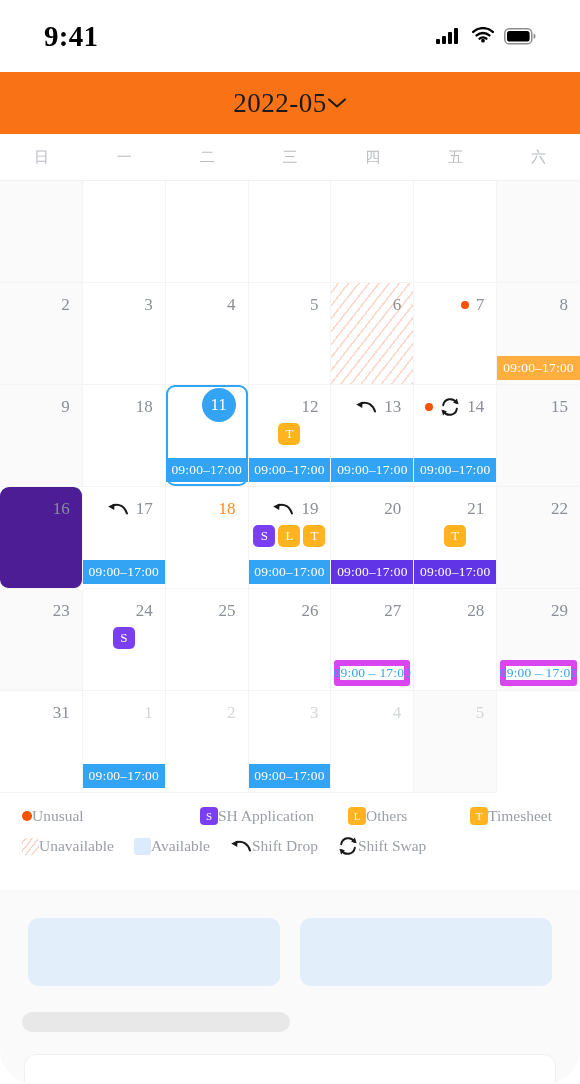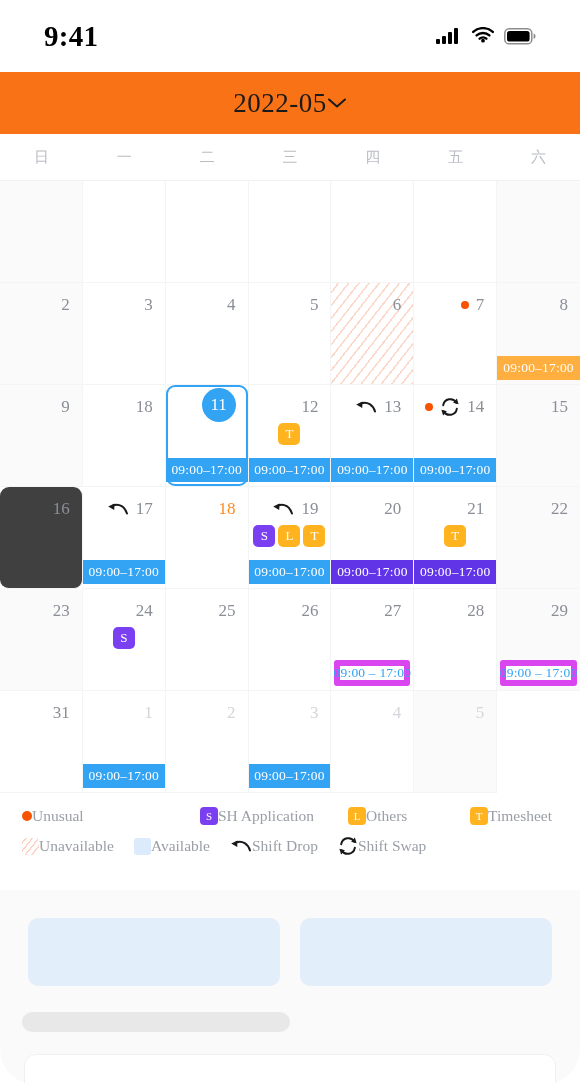--- a/index.html
+++ b/index.html
@@ -81,21 +81,21 @@
     background: #ffffff;
   }
   .cell {
     position: relative;
     border-right: 1px solid #f3f4f6;
     border-bottom: 1px solid #f3f4f6;
     overflow: hidden;
   }
   .cell:nth-child(7n) { border-right: none; }
   .cell.weekend { background: #fafafb; }
-  .cell.available { background: #404040; border-radius: 9px; }
+  .cell.available { background: #4c1d95; border-radius: 9px; }
   .cell.unavailable {
     background-image: repeating-linear-gradient(
       -52deg,
       #fcd9cd 0px, #fcd9cd 1.6px,
       #ffffff 1.6px, #ffffff 8px
     );
   }
   .cell.selected::after {
     content: "";
     position: absolute;

